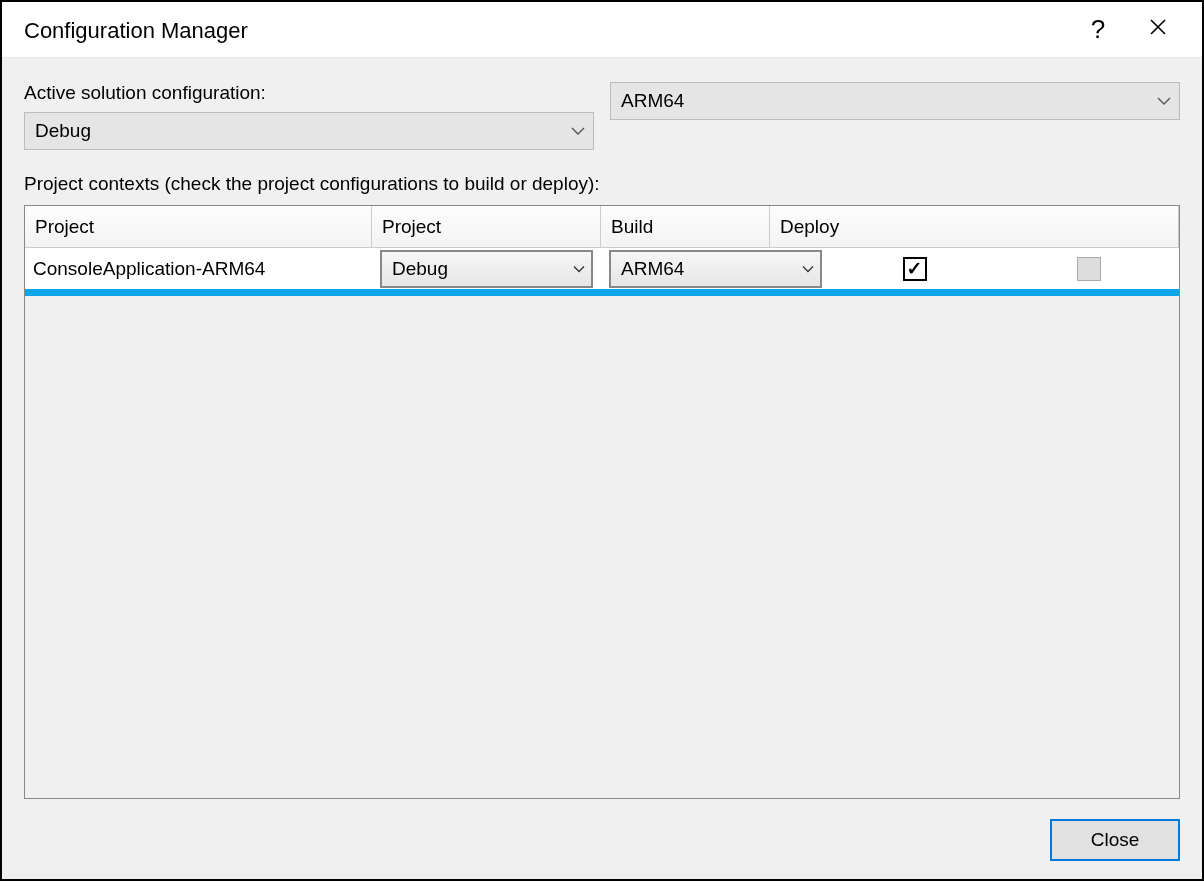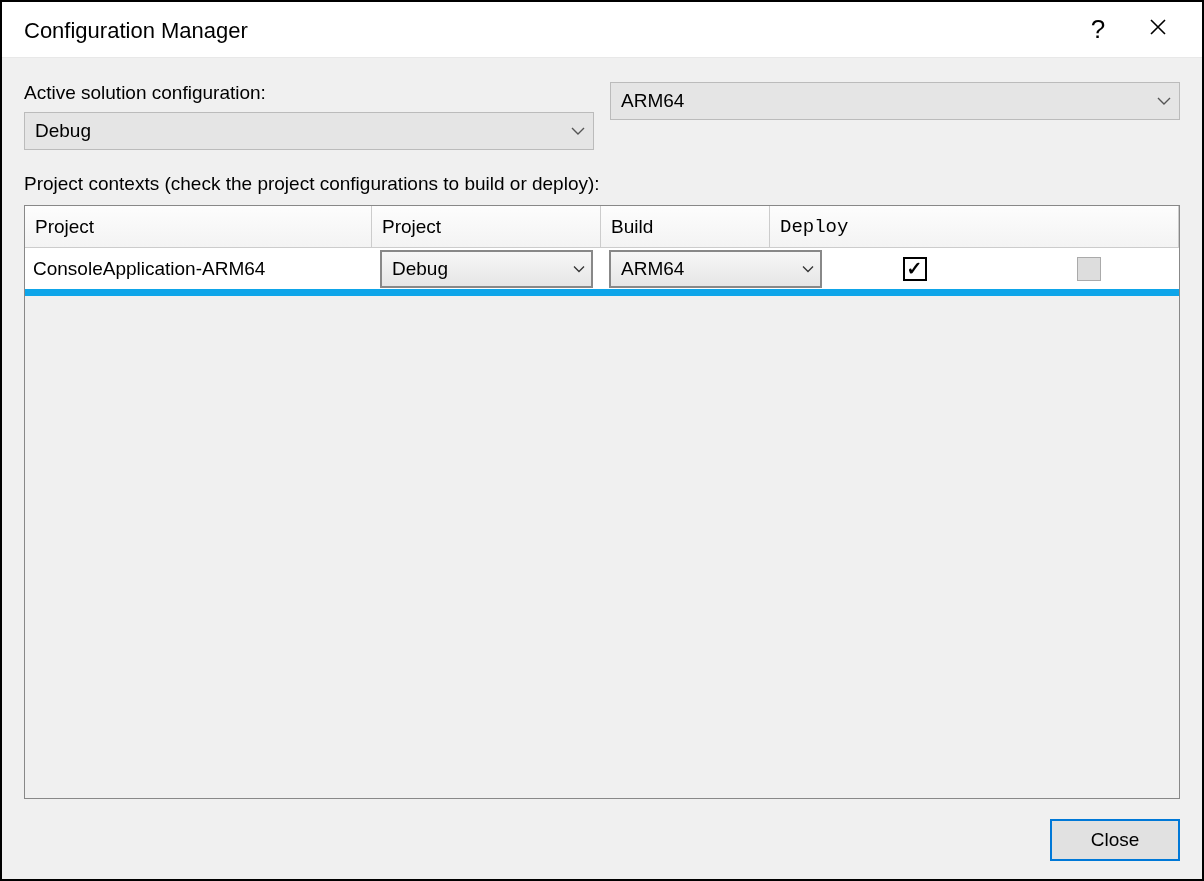--- a/index.html
+++ b/index.html
@@ -116,21 +116,21 @@
       display: flex;
       align-items: center;
       padding: 0 10px;
       font-size: 19px;
       color: #000;
     }
     .col-project { width: 347px; }
     .col-config { width: 229px; }
     .col-platform { width: 229px; }
     .col-build { width: 169px; }
-    .col-deploy { flex: 1; font-family: Liberation Mono, monospace; }
+    .col-deploy { flex: 1; }
     .grid-row {
       display: flex;
       height: 48px;
       background: #fff;
       border-bottom: 7px solid #0ea5e9;
     }
     .gr-cell {
       display: flex;
       align-items: center;
       padding: 0 6px;

